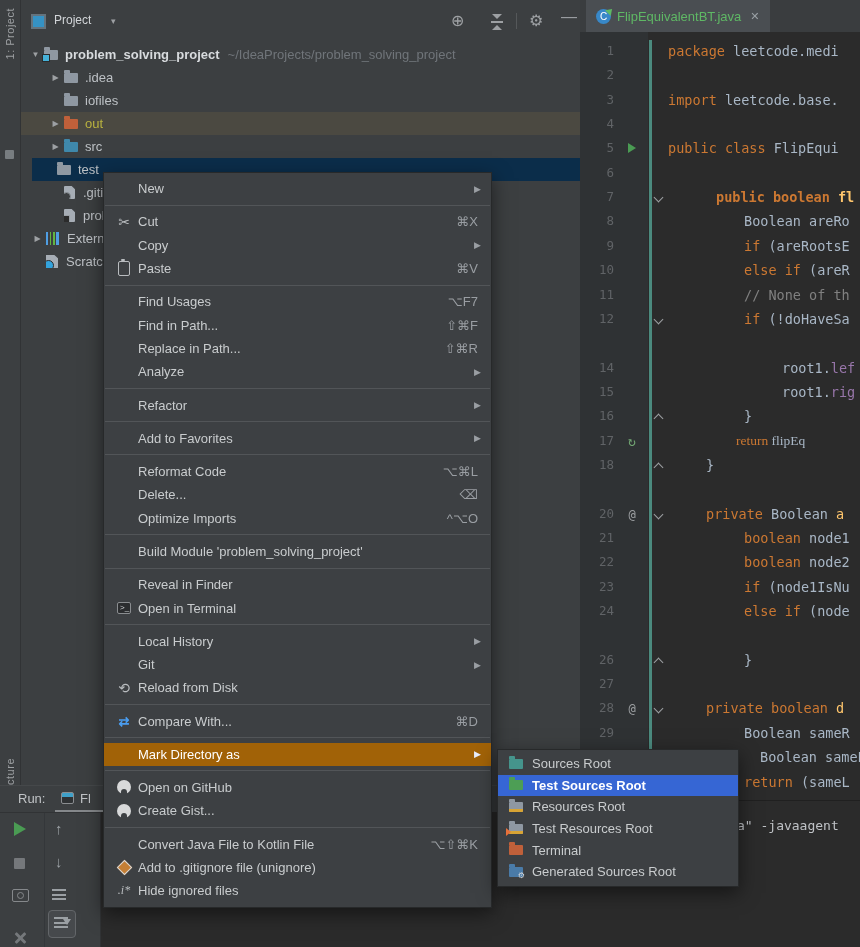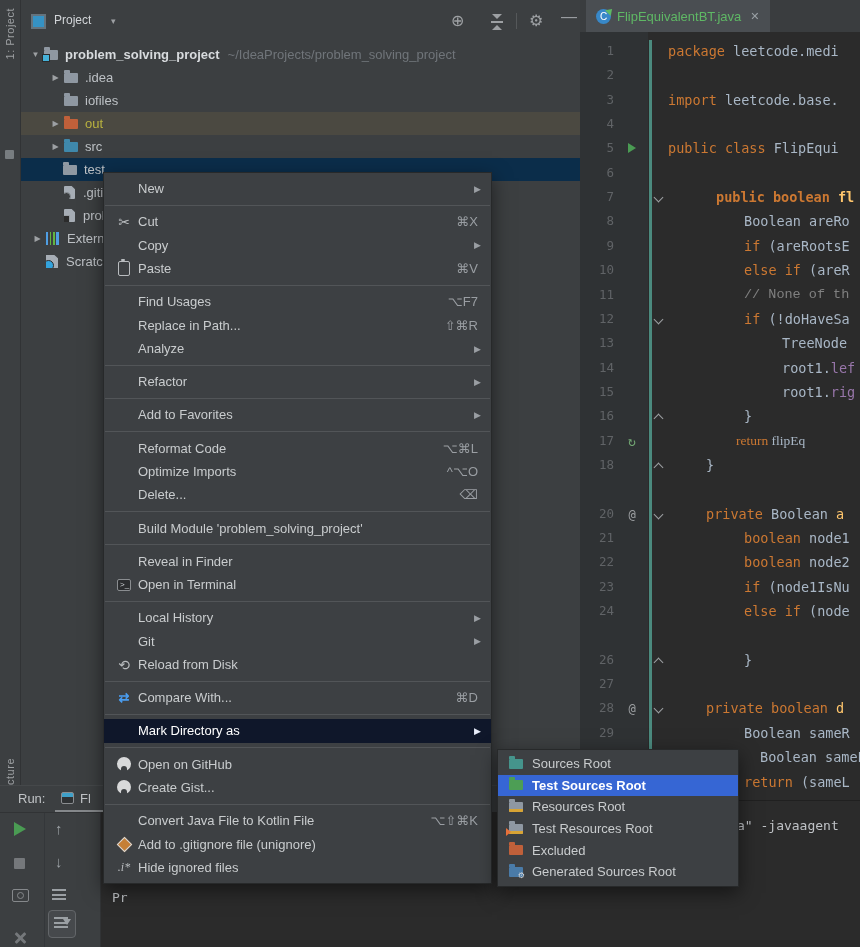--- a/index.html
+++ b/index.html
@@ -45,21 +45,21 @@
   .tscratch{width:12px;height:13px;background:#a6adb5;position:relative;margin-right:8px;flex:0 0 12px;clip-path:polygon(0 0,70% 0,100% 25%,100% 100%,0 100%)}
   .tscratch::after{content:'';position:absolute;left:-3px;bottom:-3px;width:9px;height:9px;border-radius:50%;background:#33a3dd;border:1px solid #2b2b2b}
   .tname.bold{font-weight:bold;color:#d8dbde}
   .tname.out{color:#b9b23f}
   .tpath{color:#70757a;margin-left:8px}
 
   
   #context-menu{left:103px;top:172px;width:387px;background:#3d4043;border:1px solid #27292a;
         box-shadow:0 6px 18px rgba(0,0,0,.5);padding:4px 0;z-index:50}
   .mrow{height:23.4px;display:flex;align-items:center;font-size:13px;color:#c9ccce}
-  .mrow.sel{background:#0f172a;color:#fff}
+  .mrow.sel{background:#a16207;color:#fff}
   .mrow.sel .msc,.mrow.sel .marr{color:#e8edfa}
   .msep{height:1px;background:#525558;margin:4.4px 1px}
   .mico{width:28px;flex:0 0 28px;display:flex;justify-content:center;align-items:center;padding-left:6px;box-sizing:content-box}
   .mlabel{white-space:nowrap}
   .msc{margin-left:auto;padding-right:13px;color:#9a9ea3;font-size:13px}
   .marr{margin-left:auto;padding-right:10px;color:#9a9ea3;font-size:9px}
   .ic-scissors{color:#b9bcbf;font-size:14px}
   .ic-clipboard{width:10px;height:13px;border:1.5px solid #b9bcbf;border-radius:2px;position:relative}
   .ic-clipboard::before{content:'';position:absolute;top:-3px;left:2px;width:4px;height:2px;background:#b9bcbf;border-radius:1px}
   .ic-terminal{width:14px;height:12px;background:#2b2d2f;border:1px solid #8a8d90;border-radius:2px;color:#cfd2d5;
@@ -182,21 +182,21 @@
       <div class="trow excl" style="padding-left: 26px;">
         <span class="tarrow">▶</span>
         <span class="tfold orange"></span>
         <span class="tname out">out</span>
       </div>
       <div class="trow" style="padding-left: 26px;">
         <span class="tarrow">▶</span>
         <span class="tfold src"></span>
         <span class="tname">src</span>
       </div>
-      <div class="trow sel" style="padding-left: 25px;">
+      <div class="trow sel" style="padding-left: 8px; margin-left: 11px;">
         <span class="tarrow"></span>
         <span class="tfold"></span>
         <span class="tname">test</span>
       </div>
       <div class="trow" style="padding-left: 26px;">
         <span class="tarrow"></span>
         <span class="tfile ign"></span>
         <span class="tname">.giti</span>
       </div>
       <div class="trow" style="padding-left: 26px;">
@@ -262,30 +262,26 @@
     <div class="cl" style="top: 201.8px;">
       <span class="num">9</span>
       <span class="ct" style="left: 164px;"><span class="k">if </span><span class="p">(areRootsE</span></span>
     </div>
     <div class="cl" style="top: 226.15px;">
       <span class="num">10</span>
       <span class="ct" style="left: 164px;"><span class="k">else if </span><span class="p">(areR</span></span>
     </div>
     <div class="cl" style="top: 250.5px;">
       <span class="num">11</span>
-      <span class="ct" style="left: 164px; font-family: Liberation Mono, monospace;"><span class="c">// None of th</span></span>
+      <span class="ct" style="left: 164px;"><span class="c">// None of th</span></span>
     </div>
     <div class="cl" style="top: 274.85px;">
       <span class="num">12</span>
       <span class="fold open"></span>
       <span class="ct" style="left: 164px;"><span class="k">if </span><span class="p">(!doHaveSa</span></span>
-    </div>
-    <div class="cl" style="top: 299.2px;">
-      <span class="num">13</span>
-      <span class="ct" style="left: 202px;"><span class="p">TreeNode</span></span>
     </div>
     <div class="cl" style="top: 323.55px;">
       <span class="num">14</span>
       <span class="ct" style="left: 202px;"><span class="p">root1.</span><span class="f">lef</span></span>
     </div>
     <div class="cl" style="top: 347.9px;">
       <span class="num">15</span>
       <span class="ct" style="left: 202px;"><span class="p">root1.</span><span class="f">rig</span></span>
     </div>
     <div class="cl" style="top: 372.25px;">
@@ -402,20 +398,25 @@
       <span class="msc">⌘V</span>
     </div>
     <div class="msep"></div>
     <div class="mrow">
       <span class="mico"></span>
       <span class="mlabel">Find Usages</span>
       <span class="msc">⌥F7</span>
     </div>
     <div class="mrow">
       <span class="mico"></span>
+      <span class="mlabel">Find in Path...</span>
+      <span class="msc">⇧⌘F</span>
+    </div>
+    <div class="mrow">
+      <span class="mico"></span>
       <span class="mlabel">Replace in Path...</span>
       <span class="msc">⇧⌘R</span>
     </div>
     <div class="mrow">
       <span class="mico"></span>
       <span class="mlabel">Analyze</span>
       <span class="marr">▶</span>
     </div>
     <div class="msep"></div>
     <div class="mrow">
@@ -430,27 +431,27 @@
       <span class="marr">▶</span>
     </div>
     <div class="msep"></div>
     <div class="mrow">
       <span class="mico"></span>
       <span class="mlabel">Reformat Code</span>
       <span class="msc">⌥⌘L</span>
     </div>
     <div class="mrow">
       <span class="mico"></span>
+      <span class="mlabel">Delete...</span>
+      <span class="msc">⌫</span>
+    </div>
+    <div class="mrow">
+      <span class="mico"></span>
       <span class="mlabel">Optimize Imports</span>
       <span class="msc">^⌥O</span>
-    </div>
-    <div class="mrow">
-      <span class="mico"></span>
-      <span class="mlabel">Delete...</span>
-      <span class="msc">⌫</span>
     </div>
     <div class="msep"></div>
     <div class="mrow">
       <span class="mico"></span>
       <span class="mlabel">Build Module 'problem_solving_project'</span>
     </div>
     <div class="msep"></div>
     <div class="mrow">
       <span class="mico"></span>
       <span class="mlabel">Reveal in Finder</span>
@@ -537,21 +538,21 @@
     <div class="srow">
       <span class="sfold res"></span>
       <span>Resources Root</span>
     </div>
     <div class="srow">
       <span class="sfold tres"></span>
       <span>Test Resources Root</span>
     </div>
     <div class="srow">
       <span class="sfold orange"></span>
-      <span>Excluded</span>
+      <span>Terminal</span>
     </div>
     <div class="srow">
       <span class="sfold gen"></span>
       <span>Generated Sources Root</span>
     </div>
   </div>
 
 <div class="cfrag" style="left: 112px; top: 818px;">"/</div>
 <div class="cfrag" style="left: 112px; top: 843px;">tr</div>
 <div class="cfrag" style="left: 112px; top: 890px;">Pr</div>

